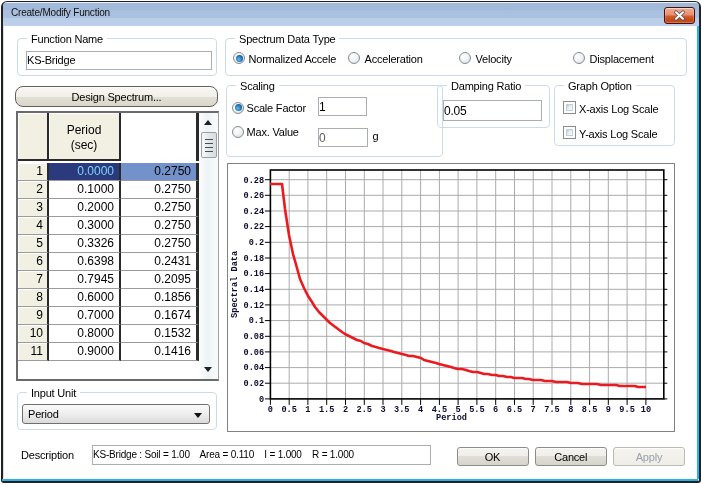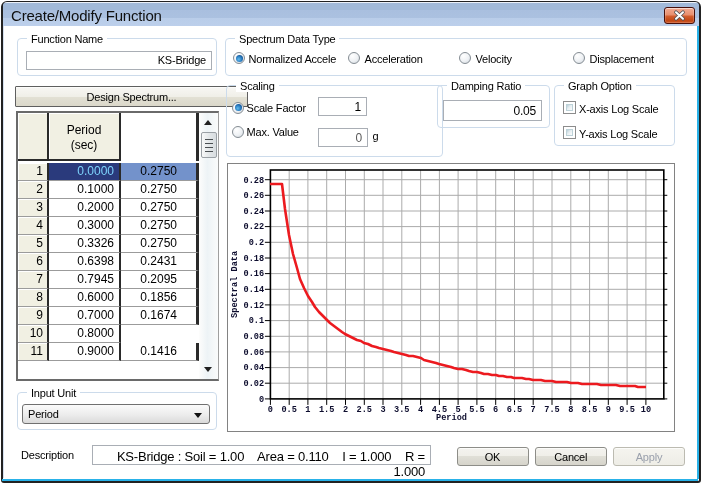--- a/index.html
+++ b/index.html
@@ -6,31 +6,31 @@
 #win svg, .tr, .hdr { letter-spacing:normal; }
 .abs { position:absolute; }
 
 
 #border { left:1px; top:1px; width:700px; height:482px; border:2px solid #222; border-radius:6px 6px 3px 3px; }
 #accR { left:697px; top:5px; width:2px; height:474px; background:#29b2e9; }
 #accB { left:2px; top:479px; width:696px; height:2px; background:#29b2e9; }
 #accL { left:3px; top:26px; width:1px; height:452px; background:#d5e0ef; }
 #tb { left:3px; top:2px; width:696px; height:24px; border-radius:4px 4px 0 0;
   background:linear-gradient(#eef3fa 0px,#e8eef7 1px,#a2bad9 1px,#a2bad9 8px,#a9bfdf 8px,#abc1e0 16px,#b9cde9 16px,#bccfeb 24px); }
-#title { left:11px; top:7px; font-size:15px; color:#101010; }
+#title { left:11px; top:7px; font-size:10px; color:#101010; }
 #close { left:664px; top:7px; width:31px; height:17px; border:1px solid #47100b; border-radius:3px;
   background:linear-gradient(#f3ab92 0%,#e78e6d 47%,#d35f30 53%,#c24815 82%,#cd5526 100%);
   box-shadow:inset 0 1px 0 rgba(255,255,255,.45), inset 0 0 0 1px rgba(255,255,255,.18); }
 
 
 .gb { border:1px solid #ccdbeb; border-radius:4px; }
 .gl { position:absolute; top:-6px; background:#fff; padding:0 4px; white-space:nowrap; }
 
 
-.inp { background:#fff; border:1px solid #a9aeb5; font-size:12px; text-align:right; padding:2px 5px 0 0; }
+.inp { background:#fff; border:1px solid #a9aeb5; font-size:12px; text-align:left; padding:2px 5px 0 0; }
 
 
 .rad { width:12px; height:12px; border-radius:50%; border:1px solid #848c93;
   background:radial-gradient(circle at 35% 30%, #ffffff, #eef1f4 55%, #cdd4da); }
 .rad.sel::after { content:""; position:absolute; left:1.5px; top:1.5px; width:7px; height:7px; border-radius:50%;
   background:radial-gradient(circle at 40% 62%, #62bbec 0%, #2c80c4 45%, #11508f 78%, #092c55 100%); }
 .cb { width:13px; height:13px; border:1px solid #8c8c8c; background:#fff;
   box-shadow:inset 0 0 0 1px #fff; }
 .cb::after { content:""; position:absolute; left:2px; top:2px; right:2px; bottom:2px;
   background:linear-gradient(135deg,#b8ced7 0%,#e7eef1 45%,#fbfcfd 100%); border:1px solid #bdd2d8; }
@@ -43,21 +43,21 @@
 
 #tbl { left:16px; top:111px; width:203px; height:270px; border:2px solid #6a6a6a; border-right:1px solid #9f9f9f; background:#fff; }
 .hdr { position:absolute; left:0; top:0; height:48px; background:#f1f0e3; border-bottom:2px solid #2a2a2a;
   text-align:center; box-shadow:inset 1px 1px 0 #fff; font-size:12px; line-height:15px; padding-top:2px; }
 .rows { position:absolute; left:0; top:50px; }
 .tr { position:relative; width:181px; height:18px; }
 .tr > div { position:absolute; top:0; height:18px; font-size:12px; text-align:right; line-height:17px;
   border-bottom:1px solid #9b9b9b; }
 .c0 { left:0; width:31px; background:#f1f0e3; border-right:2px solid #2a2a2a; padding-right:4px; box-shadow:inset 1px 1px 0 #fff; }
 .c1 { left:31px; width:72px; border-right:2px solid #2a2a2a; padding-right:5px; background:#fff; }
-.c2 { left:103px; width:78px; border-right:3px solid #2a2a2a; padding-right:19px; background:#fff; }
+.c2 { left:103px; width:78px; border-right:3px solid #2a2a2a; padding-right:5px; background:#fff; }
 #sb { position:absolute; right:0; top:0; width:19px; height:266px;
   background:linear-gradient(90deg,#fdfdfc,#edf3f6 45%,#f0f5f7 55%,#fafbfb); }
 #sb .up { position:absolute; left:5px; top:7px; width:0; height:0;
   border-left:4px solid transparent; border-right:4px solid transparent; border-bottom:5px solid #202020; }
 #sb .dn { position:absolute; left:5px; bottom:7px; width:0; height:0;
   border-left:4px solid transparent; border-right:4px solid transparent; border-top:5px solid #202020; }
 #sb .th { position:absolute; left:2px; top:19px; width:16px; height:26px; border:1px solid #9aa0a5; border-radius:2px;
   background:linear-gradient(90deg,#f8f9f9,#e3e7e9 50%,#d8dde0); }
 #sb .th i { position:absolute; left:3px; right:3px; height:1px; background:#4a4f52; }
 
@@ -97,21 +97,21 @@
   </div>
   <div class="abs rad sel" style="left:233px;top:52px"></div>
     <div class="abs" style="left:248.5px;top:52.5px">Normalized Accele</div>
   <div class="abs rad" style="left:348px;top:52px"></div>
     <div class="abs" style="left:364.5px;top:52.5px">Acceleration</div>
   <div class="abs rad" style="left:459px;top:52px"></div>
     <div class="abs" style="left:475.5px;top:52.5px">Velocity</div>
   <div class="abs rad" style="left:573px;top:52px"></div>
     <div class="abs" style="left:589.5px;top:52.5px">Displacement</div>
 
-  <div class="abs btn" style="left:15px;top:86px;width:233px;height:21px;line-height:20px;border-color:#5f5f5f;border-radius:1px;background:linear-gradient(#f8f7f4 0%,#f0efe8 50%,#e2e0d4 55%,#dbd8ca 100%)">Design Spectrum...</div>
+  <div class="abs btn" style="left:15px;top:86px;width:203px;height:21px;line-height:20px;border-color:#5f5f5f;border-radius:8px;background:linear-gradient(#f8f7f4 0%,#f0efe8 50%,#e2e0d4 55%,#dbd8ca 100%)">Design Spectrum...</div>
 
   <div class="abs gb" style="left:226px;top:85px;width:217px;height:72px">
     <span class="gl" style="left:9px">Scaling</span>
   </div>
   <div class="abs rad sel" style="left:232px;top:101.5px"></div>
     <div class="abs" style="left:246.5px;top:102px">Scale Factor</div>
   <div class="abs inp" style="left:318px;top:97px;width:49px;height:19px">1</div>
   <div class="abs rad" style="left:232px;top:125.5px"></div>
     <div class="abs" style="left:246.5px;top:126px">Max. Value</div>
   <div class="abs inp" style="left:318px;top:128px;width:50px;height:19px;color:#5a5a5a">0</div>
@@ -178,20 +178,21 @@
           <div class="c2">0.1856</div>
         </div>
 <div class="tr">
           <div class="c0">9</div>
           <div class="c1">0.7000</div>
           <div class="c2">0.1674</div>
         </div>
 <div class="tr">
           <div class="c0">10</div>
           <div class="c1">0.8000</div>
+          <div class="c2">0.1532</div>
         </div>
 <div class="tr">
           <div class="c0">11</div>
           <div class="c1">0.9000</div>
           <div class="c2">0.1416</div>
         </div>
     </div>
     <div id="sb">
         <div class="up"></div>
         <div class="th">
@@ -342,16 +343,16 @@
 <text x="381.3" y="249.4" text-anchor="middle">9</text>
 <text x="400.1" y="249.4" text-anchor="middle">9.5</text>
 <text x="418.9" y="249.4" text-anchor="middle">10</text>
 <text x="224.5" y="257.4" text-anchor="middle">Period</text>
 <text x="10" y="121.4" text-anchor="middle" transform="rotate(-90 10 121.4)">Spectral Data</text>
         </g>
 </svg>
   </div>
 
   <div class="abs" style="left:21px;top:449px">Description</div>
-  <div class="abs inp" style="left:92px;top:445px;width:339px;height:20px;font-size:13px;padding-top:3px">KS-Bridge : Soil = 1.00&nbsp;&nbsp;&nbsp; Area = 0.110&nbsp;&nbsp;&nbsp; I = 1.000&nbsp;&nbsp;&nbsp; R = 1.000</div>
+  <div class="abs inp" style="left:92px;top:445px;width:339px;height:20px;font-size:10px;padding-top:3px">KS-Bridge : Soil = 1.00&nbsp;&nbsp;&nbsp; Area = 0.110&nbsp;&nbsp;&nbsp; I = 1.000&nbsp;&nbsp;&nbsp; R = 1.000</div>
   <div class="abs btn" style="left:456.5px;top:447px;width:72px;height:19px;line-height:18px">OK</div>
   <div class="abs btn" style="left:535px;top:447px;width:71.5px;height:19px;line-height:18px">Cancel</div>
   <div class="abs btn" style="left:613px;top:447px;width:72px;height:19px;line-height:18px;color:#9aa0ac;border-color:#bcbbb1;background:linear-gradient(#f5f4ef,#eeede6)">Apply</div>
 </div>
 </body></html>

